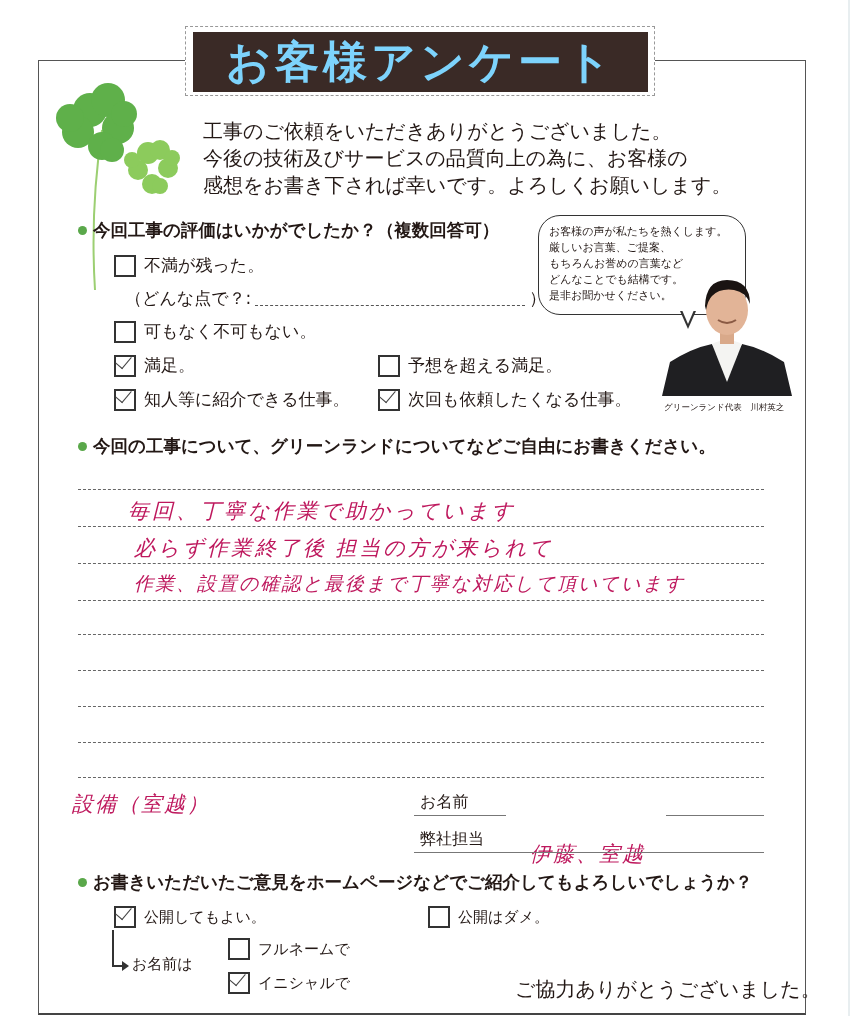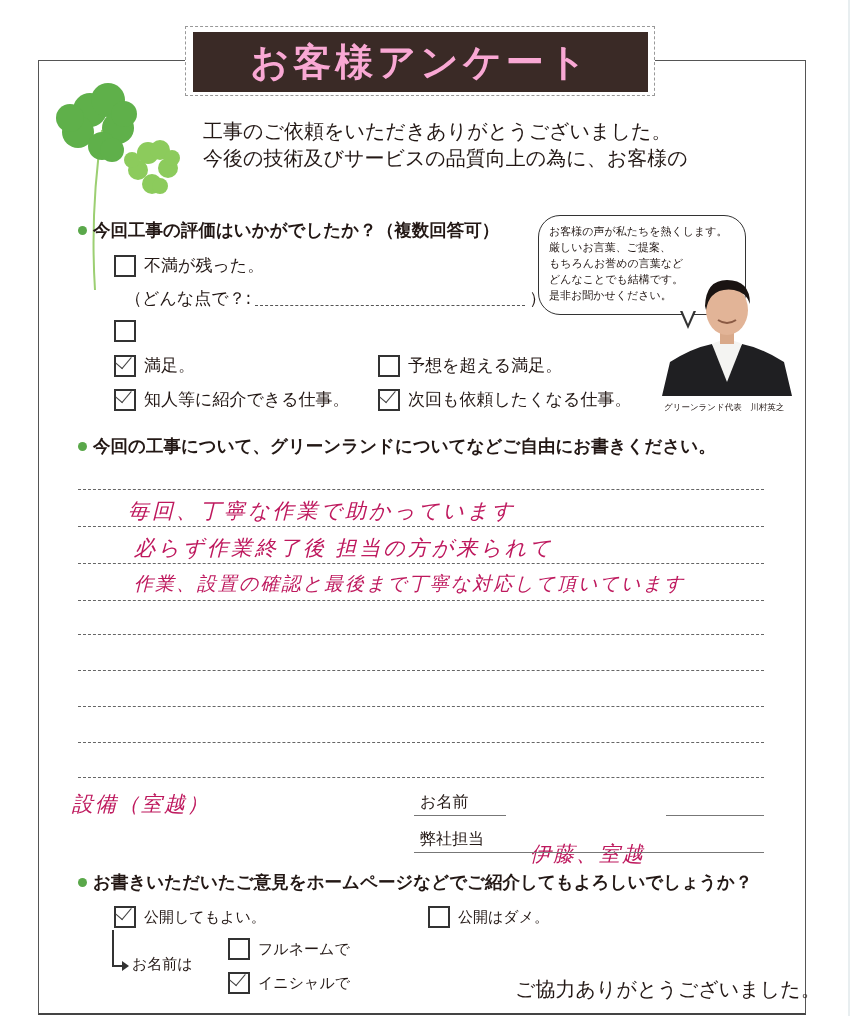--- a/index.html
+++ b/index.html
@@ -1,20 +1,20 @@
 <!DOCTYPE html>
 <html><head>
 <meta charset="utf-8">
 <style>
   html,body{margin:0;padding:0;background:#fff;}
   body{width:850px;height:1016px;position:relative;overflow:hidden;font-family:"DejaVu Sans",sans-serif;color:#231815;}
   .frame{position:absolute;left:38px;top:60px;width:768px;height:955px;border:1.5px solid #555;border-bottom:2px solid #444;box-sizing:border-box;}
   .right-edge{position:absolute;left:848px;top:0;width:2px;height:1016px;background:#e8eef0;}
   .title-wrap{position:absolute;left:185px;top:26px;width:470px;height:70px;border:1px dashed #999;box-sizing:border-box;background:#fff;}
-  .title-bar{position:absolute;left:193px;top:32px;width:455px;height:60px;background:#3a2a26;color:#f9a8d4;display:flex;align-items:center;justify-content:center;font-size:38px;font-weight:bold;letter-spacing:4px;}
+  .title-bar{position:absolute;left:193px;top:32px;width:455px;height:60px;background:#3a2a26;color:#7dd3fc;display:flex;align-items:center;justify-content:center;font-size:44px;font-weight:bold;letter-spacing:4px;}
   .intro{position:absolute;left:203px;top:118px;font-size:20px;line-height:27px;}
   .intro div{white-space:nowrap;}
   .clover{position:absolute;left:40px;top:60px;width:160px;height:240px;}
   .section-head{position:absolute;font-size:17.5px;font-weight:bold;white-space:nowrap;display:flex;align-items:center;}
   .dot{display:inline-block;width:9px;height:9px;border-radius:50%;background:#5aa84a;margin-right:6px;}
   .opt{position:absolute;display:flex;align-items:center;font-size:17px;white-space:nowrap;margin-left:14px;}
   .cb{width:22px;height:22px;border:2px solid #333;box-sizing:border-box;margin-right:8px;position:relative;background:#fff;flex:none;}
   .cb.checked::after{content:"";position:absolute;left:3px;top:-4px;width:8px;height:14px;border-right:1.5px solid #444;border-bottom:1.5px solid #444;transform:rotate(40deg);}
   .sub-q{position:absolute;left:125px;top:287px;font-size:17px;white-space:nowrap;display:flex;align-items:flex-end;}
   .sub-q .blank{display:inline-block;width:270px;border-bottom:1px dashed #555;margin:0 4px 4px 4px;height:1px;}
@@ -61,38 +61,40 @@
     <circle cx="128" cy="108" r="10"></circle>
       <circle cx="132" cy="98" r="8"></circle>
     <circle cx="112" cy="124" r="10"></circle>
       <circle cx="120" cy="126" r="8"></circle>
   </g>
 </svg>
 
 <div class="intro">
   <div>工事のご依頼をいただきありがとうございました。</div>
   <div>今後の技術及びサービスの品質向上の為に、お客様の</div>
+  <div>感想をお書き下されば幸いです。よろしくお願いします。</div>
 </div>
 
 <div class="section-head" style="left:78px;top:218px;">
   <span class="dot"></span>
   <span>今回工事の評価はいかがでしたか？（複数回答可）</span>
 </div>
 
 <div class="opt" style="left:100px;top:254px;">
   <span class="cb"></span>
   <span>不満が残った。</span>
 </div>
 <div class="sub-q">
   <span>（どんな点で？:</span>
   <span class="blank"></span>
   <span>）</span>
 </div>
 <div class="opt" style="left:100px;top:320px;">
   <span class="cb"></span>
+  <span>可もなく不可もない。</span>
 </div>
 <div class="opt" style="left:100px;top:354px;">
   <span class="cb checked"></span>
   <span>満足。</span>
 </div>
 <div class="opt" style="left:364px;top:354px;">
   <span class="cb"></span>
   <span>予想を超える満足。</span>
 </div>
 <div class="opt" style="left:100px;top:388px;">

